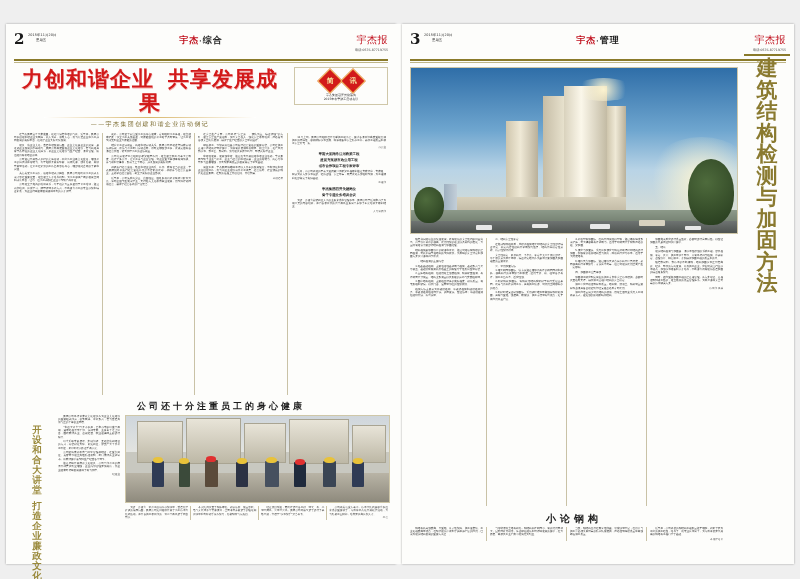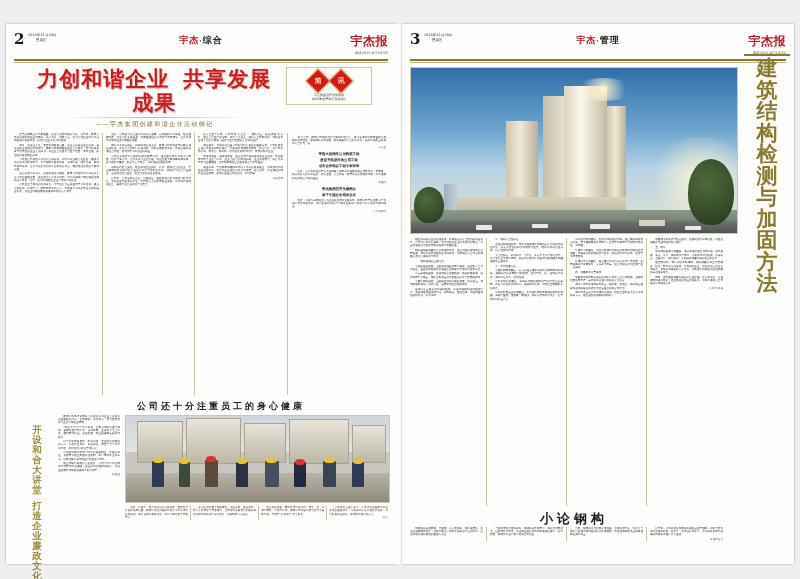--- a/index.html
+++ b/index.html
@@ -11,21 +11,21 @@
 
   
   .masthead{position:relative;height:26px;margin:8px 8px 0 8px;}
   .mh-num{position:absolute;left:0;top:0;font-family:"DejaVu Serif","Liberation Serif",serif;font-size:15px;font-weight:bold;color:#1a1a1a;line-height:15px;}
   .mh-date{position:absolute;left:14px;top:1px;font-size:3.4px;color:#2a2a2a;line-height:5px;letter-spacing:.1px;}
   .mh-week{position:absolute;left:22px;top:6px;font-size:3.4px;color:#2a2a2a;line-height:5px;}
   .mh-section{position:absolute;left:0;right:0;top:2px;text-align:center;font-size:9px;font-weight:bold;color:#c1121f;letter-spacing:1px;}
   .mh-section .dot{color:#333;font-size:6px;}
   .mh-section .sub{color:#222;}
   .mh-brand{position:absolute;right:0;top:1px;text-align:right;}
-  .mh-brand .bn{font-size:12px;font-weight:bold;color:#c1121f;letter-spacing:.5px;}
+  .mh-brand .bn{font-size:10px;font-weight:normal;color:#c1121f;letter-spacing:.5px;}
   .mh-brand .bp{font-size:3.2px;color:#444;letter-spacing:0;margin-top:1px;}
   .rule-thick{height:2px;background:#8a7a2a;margin:1px 8px 0 8px;}
   .rule-thin{height:1px;background:#8a7a2a;margin:1px 8px 4px 8px;opacity:.55;}
 
   
   .tx{font-size:2.6px;line-height:3.2px;color:#2b2b2b;text-align:justify;word-break:break-all;}
   .tx p{margin:0 0 1.4px 0;text-indent:5.2px;}
   .col{box-sizing:border-box;}
   .colrule{width:1px;background:#c9c2a6;}
 
@@ -67,21 +67,21 @@
   .photo2{position:relative;overflow:hidden;background:#c8c8c0;}
   .p2sky{position:absolute;left:0;right:0;top:0;height:42%;background:linear-gradient(180deg,#cfd6dc,#e3e4e0);}
   .p2bld{position:absolute;background:linear-gradient(180deg,#e8e4d8,#bdb8a6);border:.4px solid #a9a492;}
   .p2floor{position:absolute;left:0;right:0;bottom:0;height:34%;background:linear-gradient(180deg,#b9b4a6,#8e8a7d);}
   .worker{position:absolute;border-radius:1px;}
   .whelm{position:absolute;border-radius:50% 50% 40% 40%;}
 
   .photocap{font-size:2.6px;line-height:3.4px;color:#333;text-align:justify;word-break:break-all;}
   .photocap p{margin:0;text-indent:5.2px;}
   .art-title{text-align:center;font-weight:bold;font-size:9px;color:#1c1c1c;letter-spacing:3px;line-height:14px;font-family:"DejaVu Serif","Liberation Serif",serif;}
-  .art-title-sm{text-align:center;font-weight:bold;font-size:13px;color:#1c1c1c;letter-spacing:4px;line-height:13px;font-family:"DejaVu Serif","Liberation Serif",serif;}
+  .art-title-sm{text-align:center;font-weight:bold;font-size:10px;color:#1c1c1c;letter-spacing:4px;line-height:13px;font-family:"DejaVu Serif","Liberation Serif",serif;}
 
   
   .vtitle{position:absolute;right:4px;top:34px;width:46px;text-align:center;}
   .vtitle .vc{display:block;font-family:"DejaVu Sans","Liberation Sans",sans-serif;font-weight:bold;font-size:21px;line-height:21.5px;color:#8a7a30;letter-spacing:0;}
   .vrule{position:absolute;right:4px;top:30px;width:46px;height:1.5px;background:#8a7a2a;}
 
   
   .vtitle2{position:absolute;left:4px;bottom:8px;width:38px;text-align:center;}
   .vtitle2 .vc{display:block;font-family:"DejaVu Serif","Liberation Serif",serif;font-weight:bold;font-size:9.5px;line-height:10px;color:#9a8a3c;}
 
@@ -102,21 +102,21 @@
         <span>宇杰</span><span class="dot">·</span><span class="sub">综合</span>
       </div>
       <div class="mh-brand">
         <div class="bn">宇杰报</div>
         <div class="bp">电话:0576-87719755</div>
       </div>
     </div>
     <div class="rule-thick"></div>
     <div class="rule-thin"></div>
 
-    <div style="display:flex;margin:0 24px;justify-content:flex-end;">
+    <div style="display:flex;margin:0 8px;justify-content:flex-end;">
       <div style="width:272px;">
         <div class="hl-wrap" style="margin:0;">
           <div class="hl-main">
             <span>力创和谐企业</span><span class="gap"></span><span>共享发展成果</span>
           </div>
           <div class="hl-underline"></div>
           <div class="hl-sub">——宇杰集团创建和谐企业活动侧记</div>
         </div>
       </div>
       <div style="width:8px;"></div>

